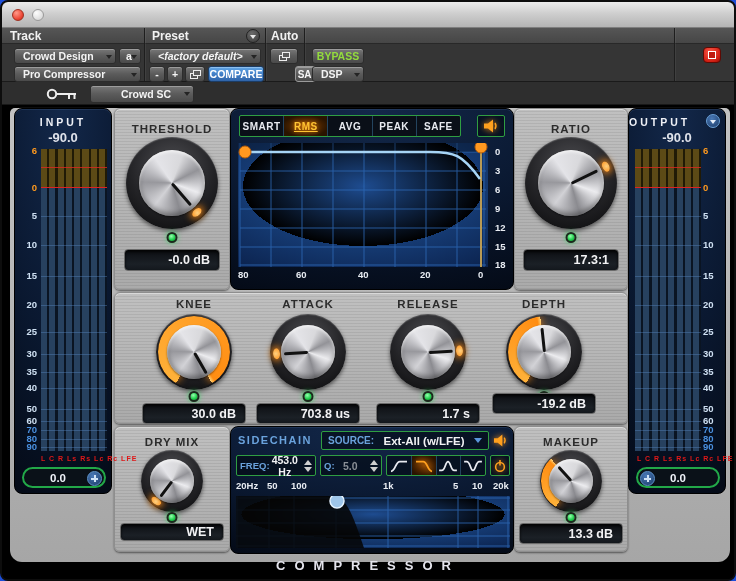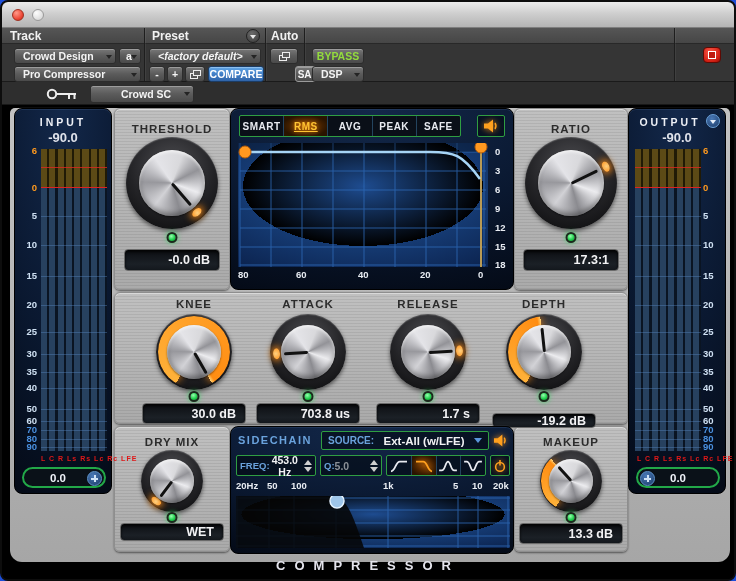--- a/index.html
+++ b/index.html
@@ -259,21 +259,21 @@
             <i class="gl" style="top:98.8%"></i>
       </div>
       <div class="chan" style="left:26px;top:346px">L C R Ls Rs Lc Rc LFE</div>
       <div class="pill" style="left:7px;top:358px;width:84px;padding-left:26px">
         <span>0.0</span>
         <span class="pillbtn" style="right:2px"></span>
       </div>
     </div>
 
     <div class="navy" style="left:626px;top:3px;width:98px;height:386px">
-      <div class="mlabel abs" style="left:0;right:14px;top:7px;text-align:center">OUTPUT</div>
+      <div class="mlabel abs" style="left:0;right:14px;top:7px;text-align:left">OUTPUT</div>
       <span class="outchev" style="right:5px;top:5px"></span>
       <div class="mval abs" style="left:0;right:0;top:21px;text-align:center">-90.0</div>
       <div class="abs" style="right:4px;top:40px;width:18px;height:302px">
         <span class="sl or" style="left:0;top:0.5%">6</span>
         <span class="sl or" style="left:0;top:12.8%">0</span>
         <span class="sl" style="left:0;top:22.3%">5</span>
         <span class="sl" style="left:0;top:31.8%">10</span>
         <span class="sl" style="left:0;top:42%">15</span>
         <span class="sl" style="left:0;top:51.8%">20</span>
         <span class="sl" style="left:0;top:60.5%">25</span>
@@ -450,21 +450,21 @@
         </div>
 
     <span class="seclabel" style="left:542px;top:193px">DEPTH</span>
     <div class="knob" style="left:504px;top:209px;width:76px;height:76px">
       <div class="ring"></div>
       <div class="arc" style="--afrom:210deg;--aspan:144deg"></div>
       <div class="face"></div>
       <div class="ptr" style="--prot:354deg"></div>
     </div>
     <span class="led" style="left:542px;top:286px"></span>
-    <div class="vbox" style="left:490px;top:308px;width:104px;height:15px">
+    <div class="vbox" style="left:490px;top:288px;width:104px;height:21px">
           <span>-19.2 dB</span>
         </div>
 
     <span class="seclabel" style="left:170px;top:331px">DRY MIX</span>
     <div class="knob" style="left:139px;top:345px;width:62px;height:62px">
       <div class="ring"></div>
       <div class="dotw" style="--drot:217deg"></div>
       <div class="face"></div>
       <div class="ptr" style="--prot:217deg"></div>
     </div>
@@ -497,21 +497,21 @@
         <path d="M12,4 Q14,7 12,10" fill="none" stroke="#ffa01e" stroke-width="1.4"></path>
       </svg>
 
       <div class="greenbox" style="left:5px;top:28px;width:80px;height:21px;padding:0 3px">
         <span class="sc-blue" style="font-size:9.5px">FREQ:</span>
         <span style="flex:1;text-align:center;color:#f2f2f4;font-size:10.5px;font-weight:bold">453.0 Hz</span>
         <span class="stepper"></span>
       </div>
       <div class="greenbox" style="left:89px;top:28px;width:62px;height:21px;padding:0 3px">
         <span class="sc-blue" style="font-size:9.5px">Q:</span>
-        <span style="flex:1;color:#8a8f96;font-size:10.5px;font-weight:bold">5.0</span>
+        <span style="flex:1;text-align:center;color:#8a8f96;font-size:10.5px;font-weight:bold">5.0</span>
         <span class="stepper"></span>
       </div>
       <div class="greenbox" style="left:155px;top:28px;width:100px;height:21px">
         <div class="filtercell">
           <svg width="22" height="16" viewBox="0 0 24 18">
                 <path d="M3,15 C8,15 8,4 13,4 L21,4" fill="none" stroke="#e8eaf0" stroke-width="2"></path>
               </svg>
         </div>
         <div class="filtercell active">
           <svg width="22" height="16" viewBox="0 0 24 18" style="filter:drop-shadow(0 0 3px rgba(255,150,20,.9))">

